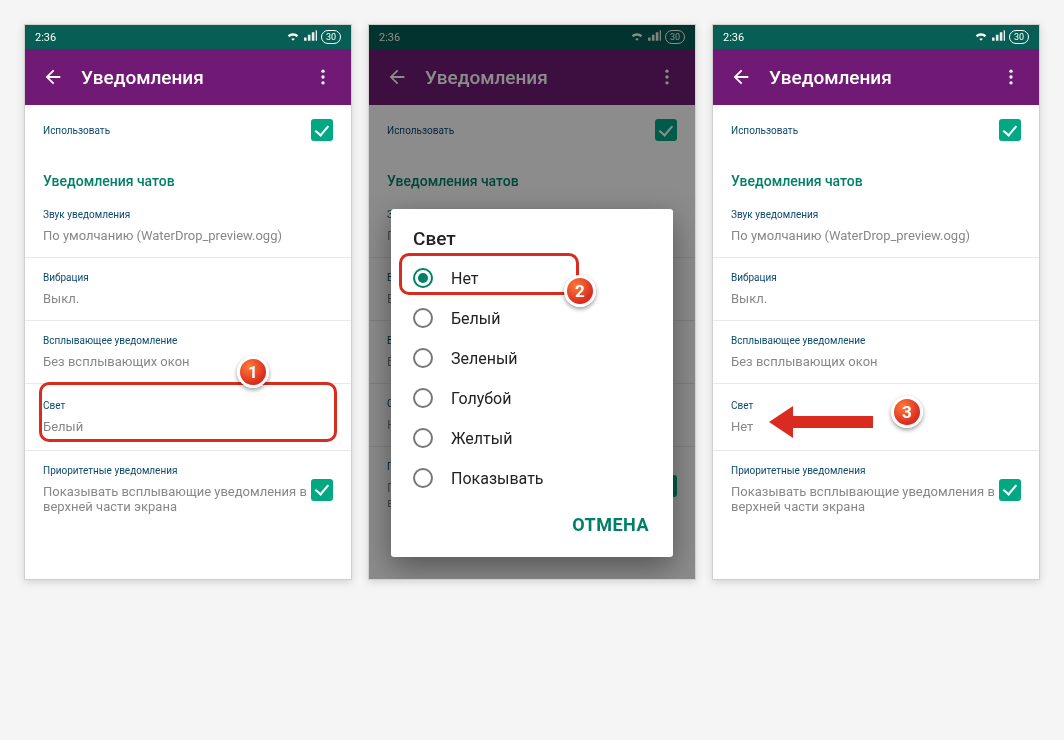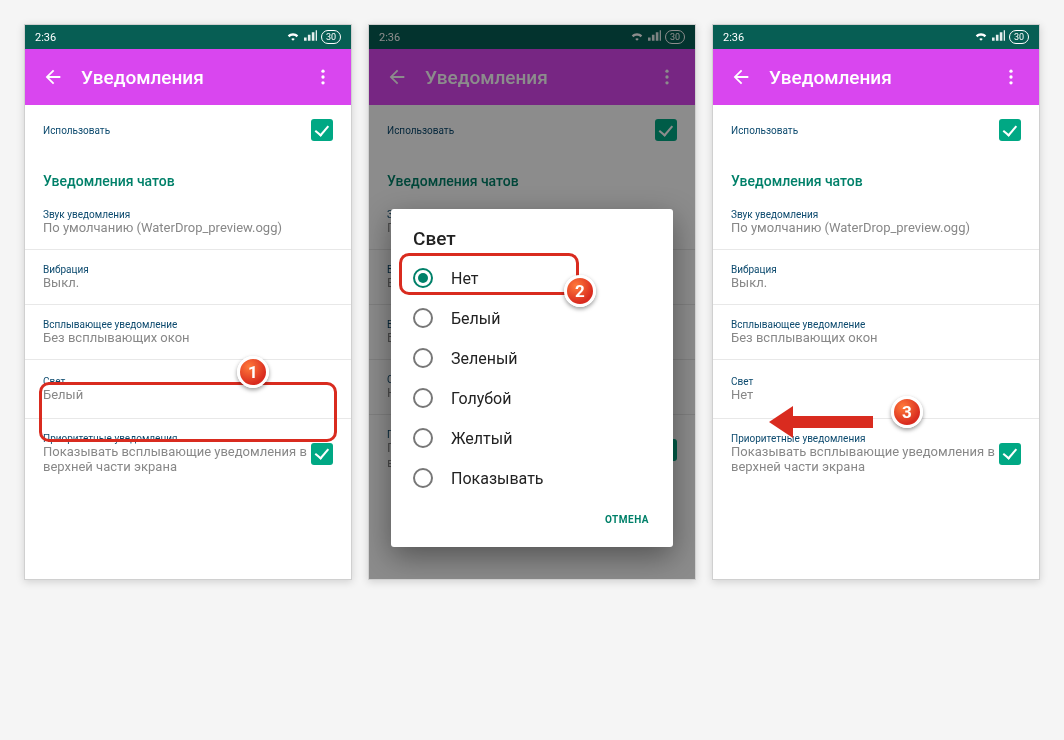--- a/index.html
+++ b/index.html
@@ -31,40 +31,40 @@
     align-items: center;
     padding: 0 10px;
     justify-content: space-between;
   }
   .status-icons { display:flex; gap:4px; }
   .status-icons svg, .status-icons span.batt { display:inline-block; }
   .batt { font-size:9px; border:1px solid #fff; border-radius:7px; padding:0 4px; line-height:12px;}
   
   .appbar {
     height: 56px;
-    background: #d946ef;
+    background: #701a75;
     color: #fff;
     display: flex;
     align-items: center;
     padding: 0 8px;
   }
   .appbar .back { width:40px; display:flex; align-items:center; justify-content:center; cursor:pointer;}
   .appbar .title { flex:1; font-size:19px; font-weight:500; padding-left:8px;}
   .appbar .more { width:40px; display:flex; align-items:center; justify-content:center; cursor:pointer;}
   
   .content { background:#fff; }
   .row {
     padding: 14px 18px;
     border-bottom: 0px solid #eee;
     display:flex; align-items:center;
     position:relative;
   }
   .row .texts { flex:1; }
   .row .primary { font-size:10px; color:#0c4a6e; }
-  .row .secondary { font-size:13px; color:#888; margin-top:0;}
+  .row .secondary { font-size:13px; color:#888; margin-top:8px;}
   .section-header {
     padding: 18px 18px 6px;
     font-size:14px;
     color:#008069;
     font-weight:500;
   }
   .divider { height:1px; background:#e8e8e8; margin:0; }
   .checkbox {
     width:22px; height:22px; border-radius:3px;
     display:flex; align-items:center; justify-content:center;
@@ -106,21 +106,21 @@
     padding:10px 22px; cursor:pointer;
   }
   .radio {
     width:20px; height:20px; border:2px solid #777; border-radius:50%;
     display:flex; align-items:center; justify-content:center; flex:none;
   }
   .radio.sel { border-color:#008069; }
   .radio.sel::after { content:""; width:10px; height:10px; background:#008069; border-radius:50%;}
   .opt-label { font-size:16px; color:#222; }
   .dialog-actions { display:flex; justify-content:flex-end; padding:8px 14px 8px;}
-  .dialog-actions .btn { color:#008069; font-weight:700; font-size:10px; letter-spacing:.5px; padding:8px 10px; cursor:pointer;}
+  .dialog-actions .btn { color:#008069; font-weight:700; font-size:18px; letter-spacing:.5px; padding:8px 10px; cursor:pointer;}
   
   .arrow {
     position:absolute; z-index:40; pointer-events:none;
   }
   .arrow-line {
     width:80px; height:12px; background:#d92b1f; position:absolute; top:10px; left:24px;
   }
   .arrow-head {
     width:0; height:0; border-top:16px solid transparent; border-bottom:16px solid transparent;
     border-right:24px solid #d92b1f; position:absolute; left:0; top:0;

